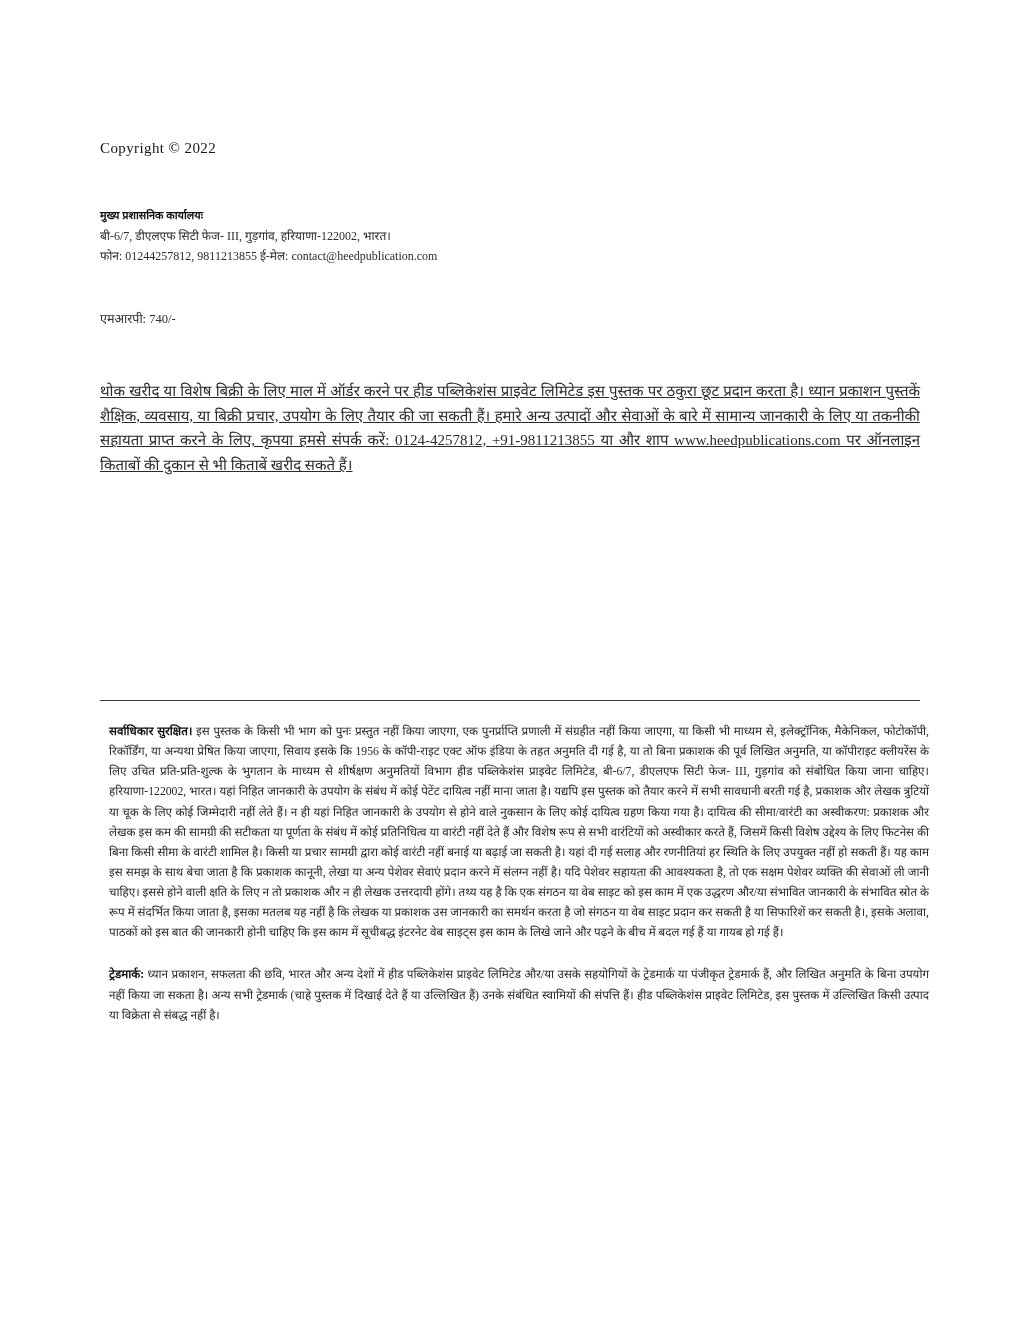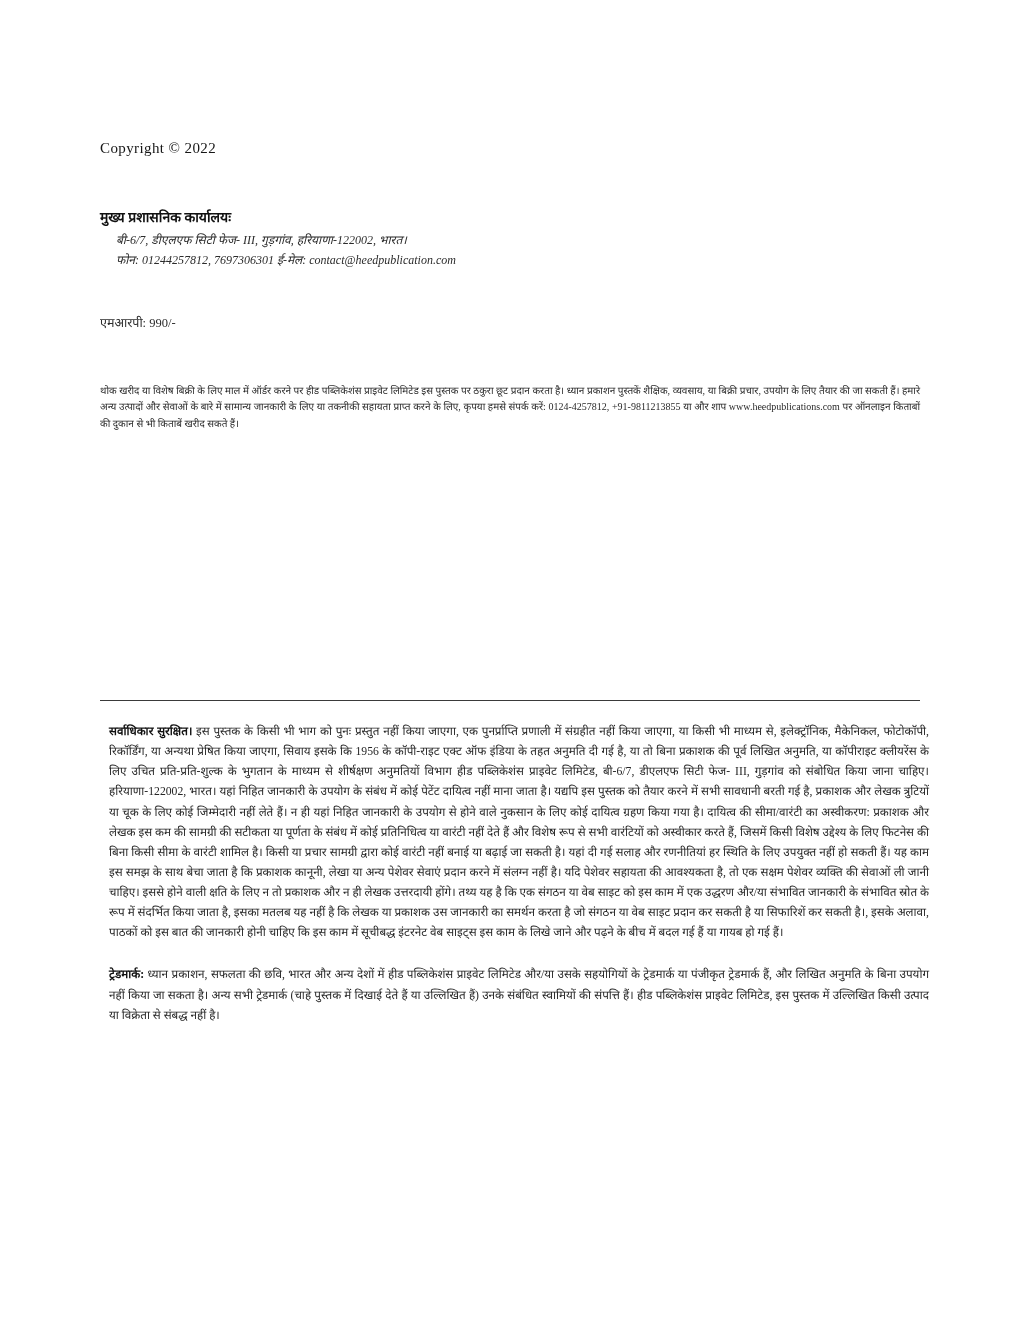--- a/index.html
+++ b/index.html
@@ -36,52 +36,52 @@
     color: #161616;
     margin: 0 0 52px 0;
     letter-spacing: 0.2px;
   }
   .printed-in {
     font-size: 12.5px;
     color: #2a2a2a;
     margin: 0 0 56px 0;
   }
   .block-head {
-    font-size: 14px;
+    font-size: 11px;
     font-weight: bold;
     color: #111;
     margin: 0 0 6px 0;
   }
   .block-line {
     font-size: 12px;
     color: #2b2b2b;
-    margin: 0 0 3px 16px;
+    margin: 0 0 3px 0;
     line-height: 1.45;
-    font-style: italic;
   }
   .price-line {
     font-size: 12.5px;
     color: #2b2b2b;
     margin: 44px 0 0 0;
   }
   .bulk-block {
     margin-top: 52px;
   }
   .bulk-head {
     font-size: 12.5px;
     font-weight: bold;
     color: #111;
     margin: 0 0 8px 0;
   }
   .bulk-para {
-    font-size: 10px;
+    font-size: 15px;
     color: #2a2a2a;
     line-height: 1.65;
     text-align: justify;
     margin: 0;
+    text-decoration: underline;
   }
   .divider {
     position: absolute;
     left: 100px;
     top: 700px;
     width: 820px;
     height: 1px;
     background: #3a3a3a;
   }
   .lower {
@@ -109,24 +109,24 @@
 
   <div class="content">
 
     <p class="copyright-year">Copyright © 2022</p>
 
 
 
     <div>
       <p class="block-head">मुख्य प्रशासनिक कार्यालयः</p>
       <p class="block-line">बी-6/7, डीएलएफ सिटी फेज- III, गुड़गांव, हरियाणा-122002, भारत।</p>
-      <p class="block-line">फोन: 01244257812, 7697306301 ई-मेल: contact@heedpublication.com</p>
+      <p class="block-line">फोन: 01244257812, 9811213855 ई-मेल: contact@heedpublication.com</p>
     </div>
 
-    <p class="price-line">एमआरपी: 990/-</p>
+    <p class="price-line">एमआरपी: 740/-</p>
 
     <div class="bulk-block">
       <p class="bulk-para">थोक खरीद या विशेष बिक्री के लिए माल में ऑर्डर करने पर हीड पब्लिकेशंस प्राइवेट लिमिटेड इस पुस्तक पर ठकुरा छूट प्रदान करता है। ध्यान प्रकाशन पुस्तकें शैक्षिक, व्यवसाय, या बिक्री प्रचार, उपयोग के लिए तैयार की जा सकती हैं। हमारे अन्य उत्पादों और सेवाओं के बारे में सामान्य जानकारी के लिए या तकनीकी सहायता प्राप्त करने के लिए, कृपया हमसे संपर्क करें: 0124-4257812, +91-9811213855 या और शाप www.heedpublications.com पर ऑनलाइन किताबों की दुकान से भी किताबें खरीद सकते हैं।</p>
     </div>
 
   </div>
 
   <div class="divider"></div>
 
   <div class="lower">

